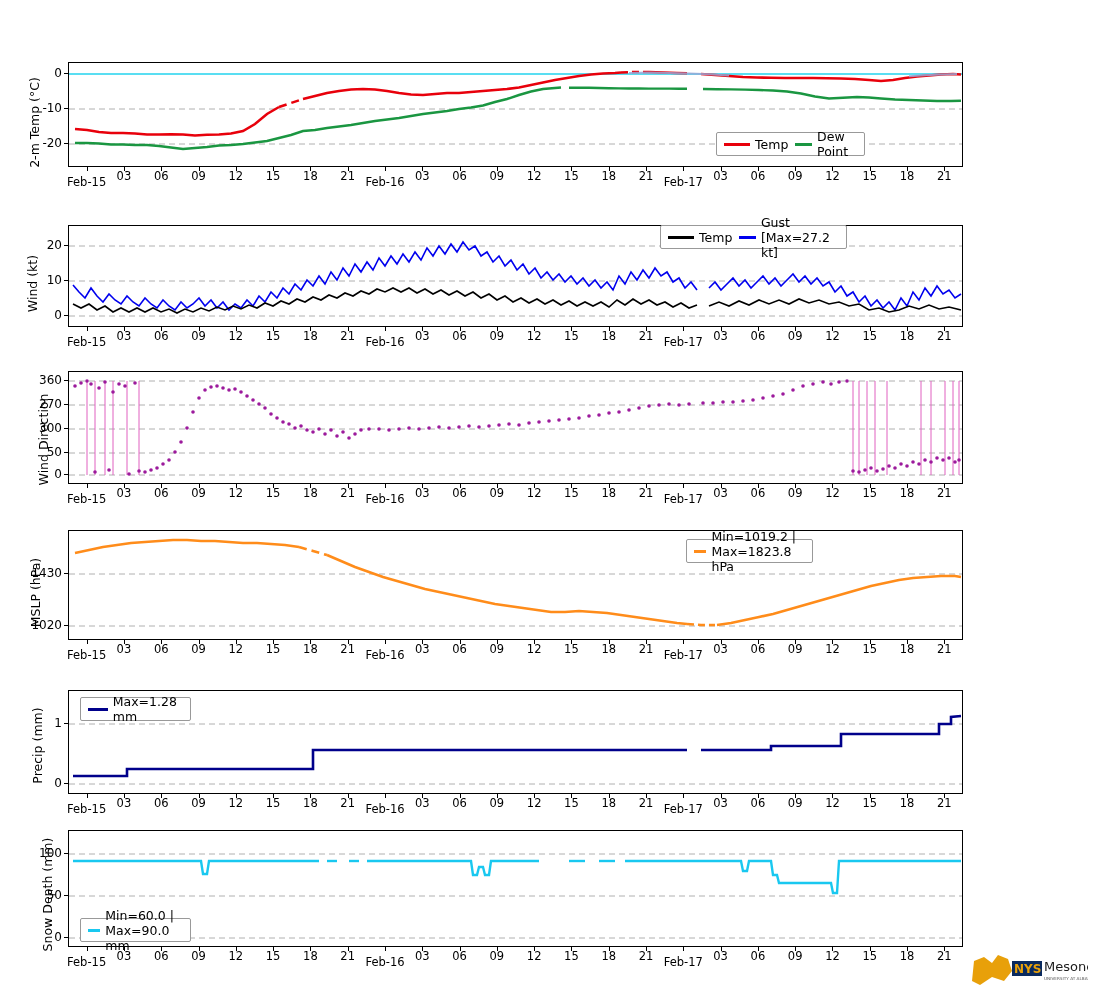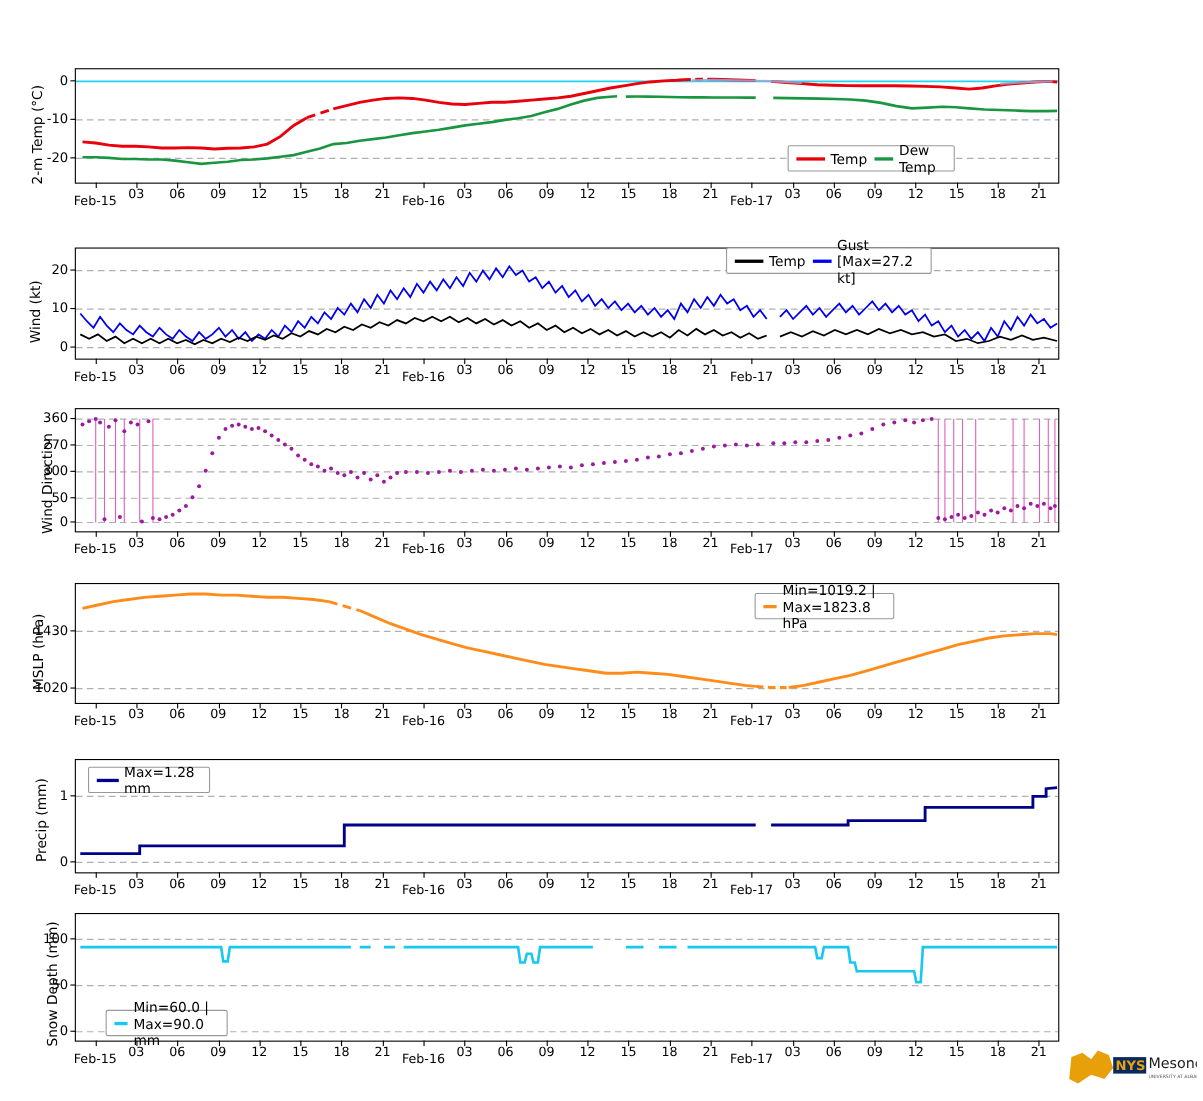--- a/index.html
+++ b/index.html
@@ -75,21 +75,21 @@
       <polyline fill="none" stroke="#9aa7d6" stroke-width="2" opacity="0.85" points="840,13.2 856,12.2 872,11.4 888,11"></polyline>
     </svg>
   </div>
   <div class="legend" style="left:716px;top:132px;height:24px;">
     <span class="item">
       <span class="swatch" style="background:#e8000b;"></span>
       <span>Temp</span>
     </span>
     <span class="item">
       <span class="swatch" style="background:#1a9641;"></span>
-      <span>Dew Temp</span>
+      <span>Dew Point</span>
     </span>
   </div>
 </div>
 
 <div class="panel">
   <div class="ylabel" style="left:-28px;top:276px;width:120px;">Wind (kt)</div>
   <div class="plot" style="left:68px;top:225px;width:895px;height:102px;">
     <svg width="893" height="100" viewBox="0 0 893 100">
       <line x1="0" y1="20" x2="893" y2="20" stroke="#b0b0b0" stroke-width="1" stroke-dasharray="6,4"></line>
       <line x1="0" y1="55" x2="893" y2="55" stroke="#b0b0b0" stroke-width="1" stroke-dasharray="6,4"></line>
@@ -316,21 +316,21 @@
       <line x1="0" y1="107" x2="893" y2="107" stroke="#b0b0b0" stroke-width="1" stroke-dasharray="6,4"></line>
       <polyline fill="none" stroke="#19c8f0" stroke-width="2.4" points="4,30 130,30 132,30 134,43 138,43 140,30 250,30"></polyline>
       <polyline fill="none" stroke="#19c8f0" stroke-width="2.4" points="258,30 268,30"></polyline>
       <polyline fill="none" stroke="#19c8f0" stroke-width="2.4" points="280,30 290,30"></polyline>
       <polyline fill="none" stroke="#19c8f0" stroke-width="2.4" points="298,30 400,30 402,30 404,44 408,44 410,36 414,36 416,44 420,44 422,30 470,30"></polyline>
       <polyline fill="none" stroke="#19c8f0" stroke-width="2.4" points="500,30 516,30"></polyline>
       <polyline fill="none" stroke="#19c8f0" stroke-width="2.4" points="530,30 546,30"></polyline>
       <polyline fill="none" stroke="#19c8f0" stroke-width="2.4" points="556,30 670,30 672,30 674,40 678,40 680,30 700,30 702,30 704,44 708,44 710,52 760,52 762,52 764,62 768,62 770,30 892,30"></polyline>
     </svg>
   </div>
-  <div class="legend" style="left:96px;top:918px;height:24px;">
+  <div class="legend" style="left:80px;top:918px;height:24px;">
     <span class="item">
       <span class="swatch" style="background:#19c8f0;"></span>
       <span>Min=60.0 | Max=90.0 mm</span>
     </span>
   </div>
 </div>
 
 <div class="logo">
   <svg width="120" height="48" viewBox="0 0 120 48">
     <path d="M4 34 L6 14 L16 10 L24 16 L30 8 L40 12 L44 24 L36 34 L24 30 L12 38 Z" fill="#e8a00a"></path>

